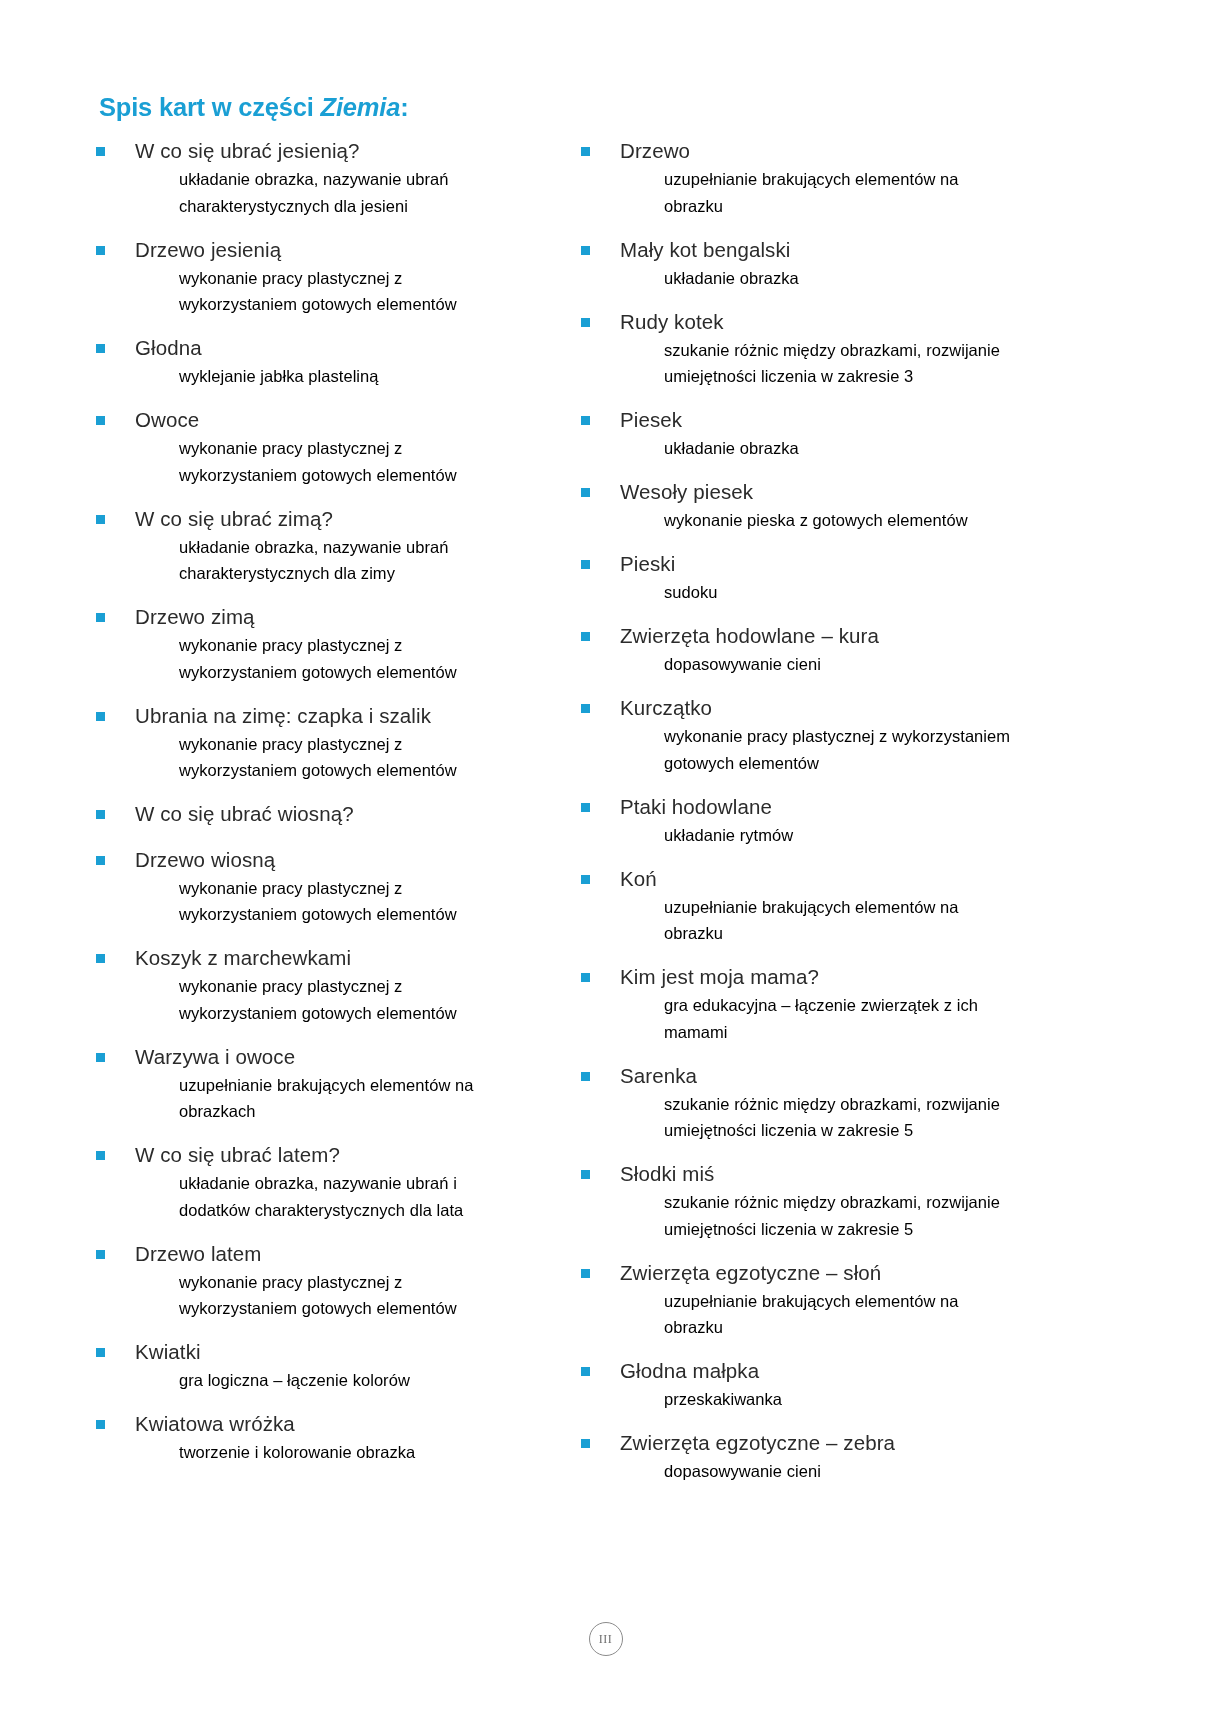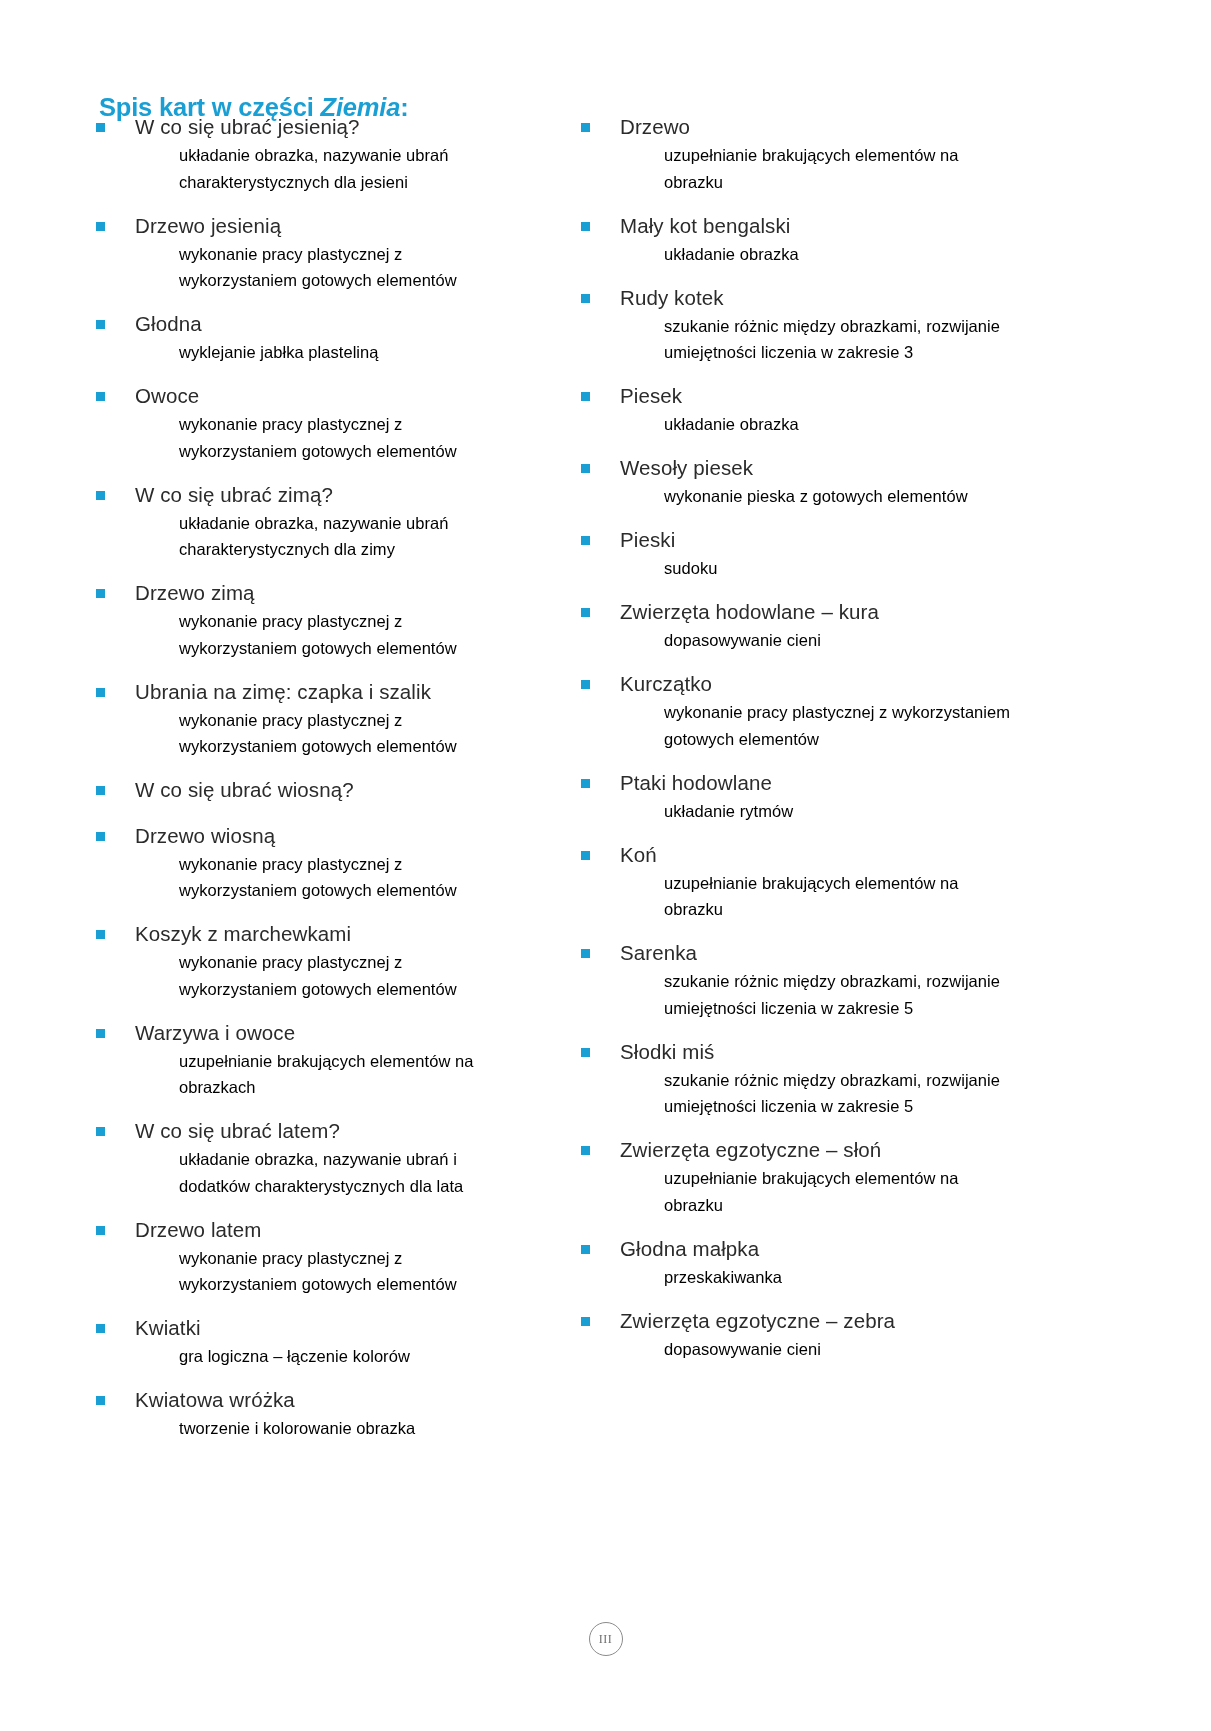--- a/index.html
+++ b/index.html
@@ -30,21 +30,21 @@
     color: #1a9fd4;
     letter-spacing: -0.2px;
     white-space: nowrap;
   }
   .page-title .title-italic {
     font-style: italic;
   }
   .columns {
     position: absolute;
     left: 0;
-    top: 112px;
+    top: 136px;
     right: 0;
     display: flex;
     align-items: flex-start;
   }
   .col {
     box-sizing: border-box;
   }
   .col-left {
     width: 500px;
     padding-left: 96px;
@@ -248,20 +248,25 @@
             <div class="card-title">Ptaki hodowlane</div>
             <div class="card-desc">układanie rytmów</div>
           </li>
           <li class="card-item">
             <span class="bullet"></span>
             <div class="card-title">Koń</div>
             <div class="card-desc">uzupełnianie brakujących elementów na obrazku</div>
           </li>
           <li class="card-item">
             <span class="bullet"></span>
+            <div class="card-title">Kim jest moja mama?</div>
+            <div class="card-desc">gra edukacyjna – łączenie zwierzątek z ich mamami</div>
+          </li>
+          <li class="card-item">
+            <span class="bullet"></span>
             <div class="card-title">Sarenka</div>
             <div class="card-desc">szukanie różnic między obrazkami, rozwijanie umiejętności liczenia w zakresie 5</div>
           </li>
           <li class="card-item">
             <span class="bullet"></span>
             <div class="card-title">Słodki miś</div>
             <div class="card-desc">szukanie różnic między obrazkami, rozwijanie umiejętności liczenia w zakresie 5</div>
           </li>
           <li class="card-item">
             <span class="bullet"></span>

